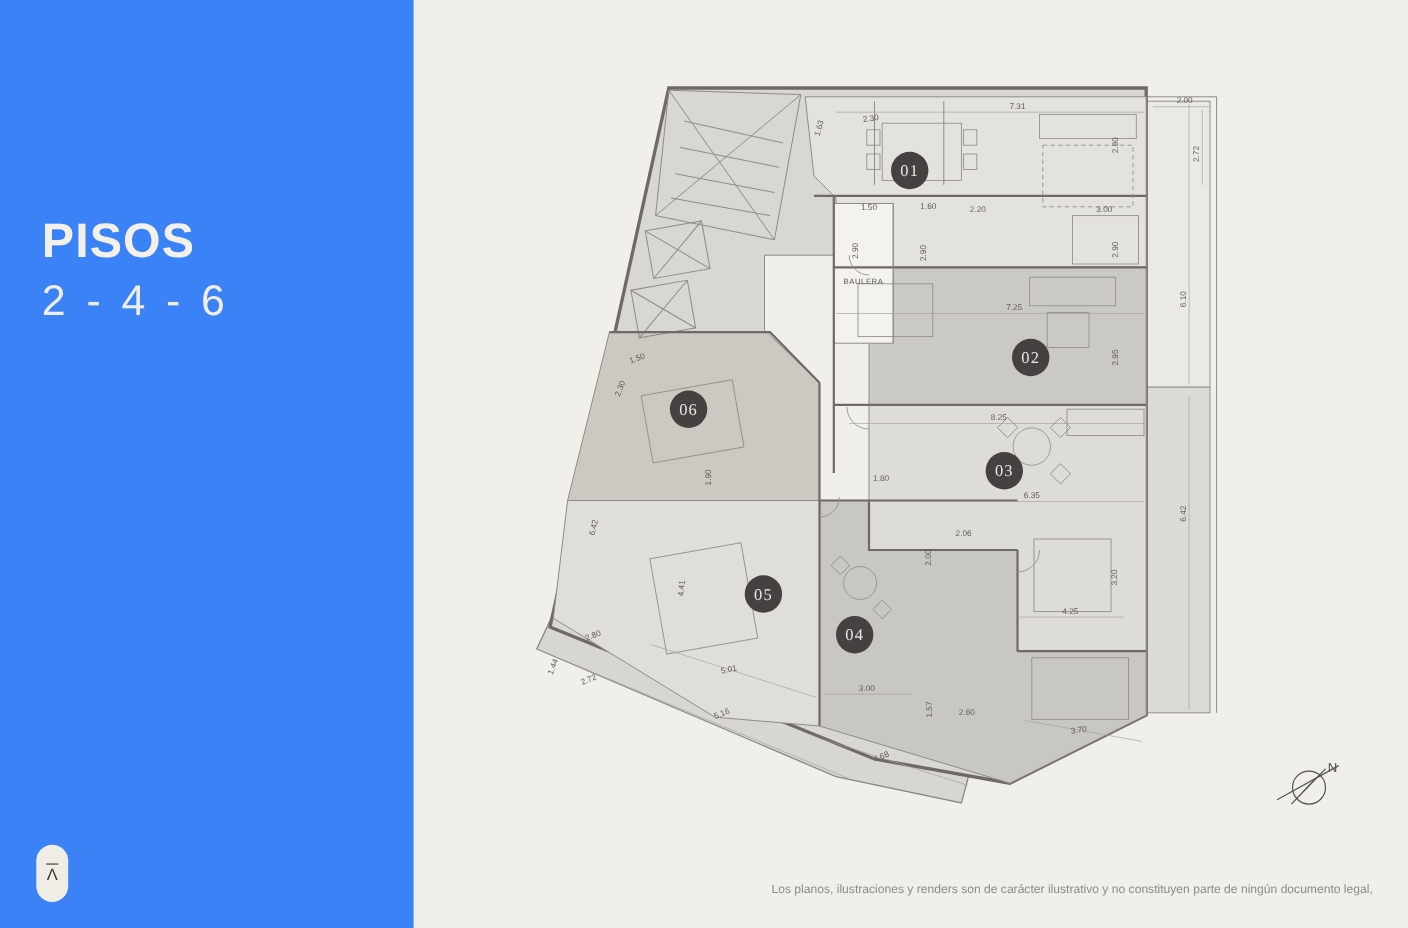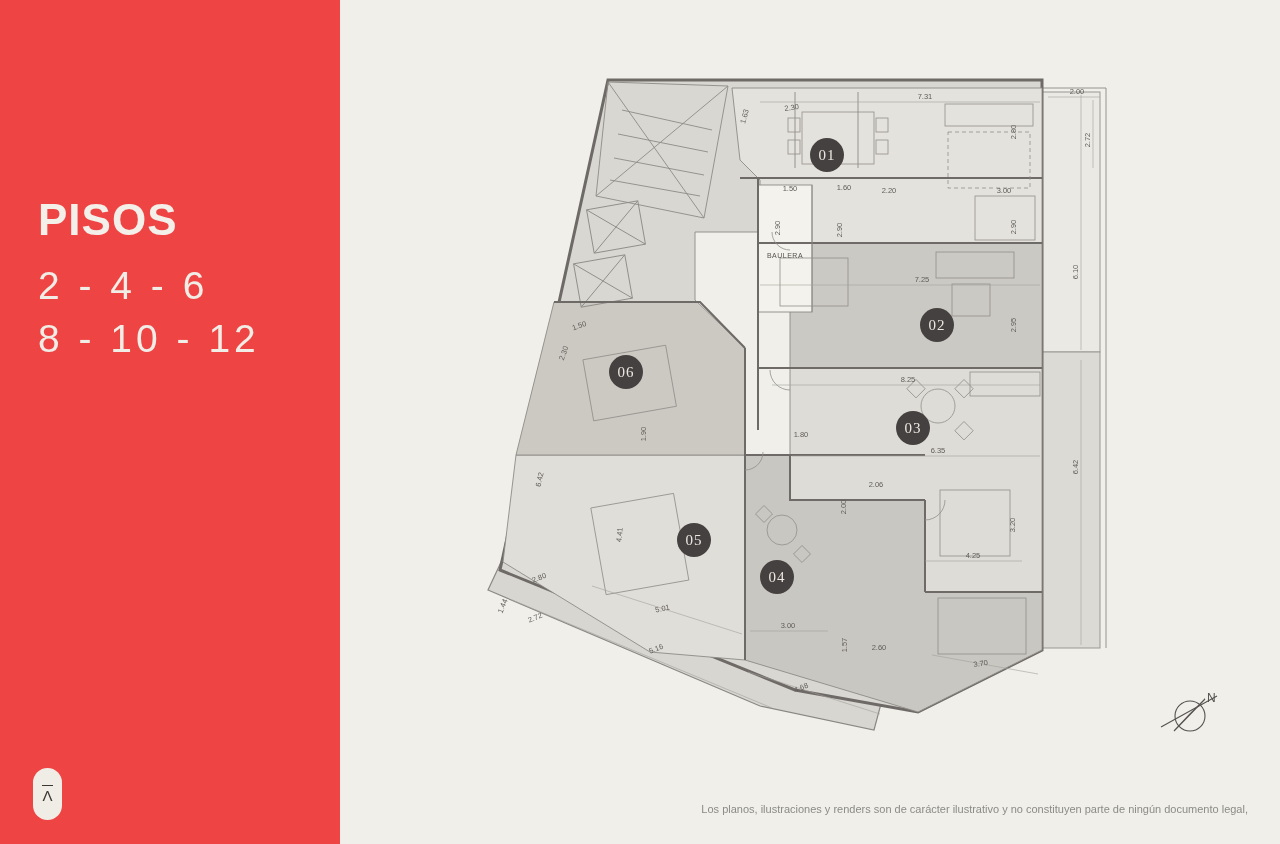--- a/index.html
+++ b/index.html
@@ -1,23 +1,23 @@
 <!DOCTYPE html>
 <html><head>
 <meta charset="utf-8">
 <style>
   html,body{margin:0;padding:0;width:1280px;height:844px;overflow:hidden;
     font-family:"Liberation Sans",sans-serif;background:#f0efea;}
   .page{position:relative;width:1280px;height:844px;background:#f0efea;}
 
   
-  .sidebar{position:absolute;left:0;top:0;width:340px;height:844px;background:#ef4444;}
+  .sidebar{position:absolute;left:0;top:0;width:376px;height:844px;background:#3b82f6;}
   .sidebar-text{position:absolute;left:38px;top:196px;color:#f3f0ea;}
   .sidebar-title{font-size:44px;font-weight:700;letter-spacing:1px;line-height:1.1;}
-  .sidebar-floors{font-size:39px;font-weight:300;letter-spacing:4px;line-height:1.34;margin-top:16px;color:#f0ede6;}
+  .sidebar-floors{font-size:39px;font-weight:300;letter-spacing:4px;line-height:1.34;margin-top:4px;color:#f0ede6;}
   .logo-pill{position:absolute;left:33px;top:768px;width:29px;height:52px;border-radius:15px;
     background:#f0ede6;display:flex;flex-direction:column;align-items:center;justify-content:center;}
   .logo-macron{width:11px;height:0;border-top:1.6px solid #3b3734;margin-bottom:2px;}
   .logo-glyph{color:#3b3734;font-size:15px;line-height:1;font-weight:400;}
 
   
   .plan{position:absolute;left:340px;top:0;width:940px;height:844px;}
   svg .dim{font-size:7.5px;fill:#605d5a;text-anchor:middle;font-family:"Liberation Sans",sans-serif;}
   svg .room-label{font-size:7px;fill:#55524f;text-anchor:middle;letter-spacing:.5px;font-family:"Liberation Sans",sans-serif;}
   svg .badge-circle{fill:#454140;}
@@ -36,21 +36,20 @@
 </head>
 <body>
 
 <div class="page">
 
   <div class="sidebar">
     <div class="sidebar-text">
       <div class="sidebar-title">PISOS</div>
       <div class="sidebar-floors">
         <div>2 - 4 - 6</div>
-        <div>8 - 10 - 12</div>
       </div>
     </div>
     <div class="logo-pill">
       <div class="logo-macron"></div>
       <div class="logo-glyph">Λ</div>
     </div>
   </div>
 
   <svg class="plan" viewBox="0 0 940 844">
 

